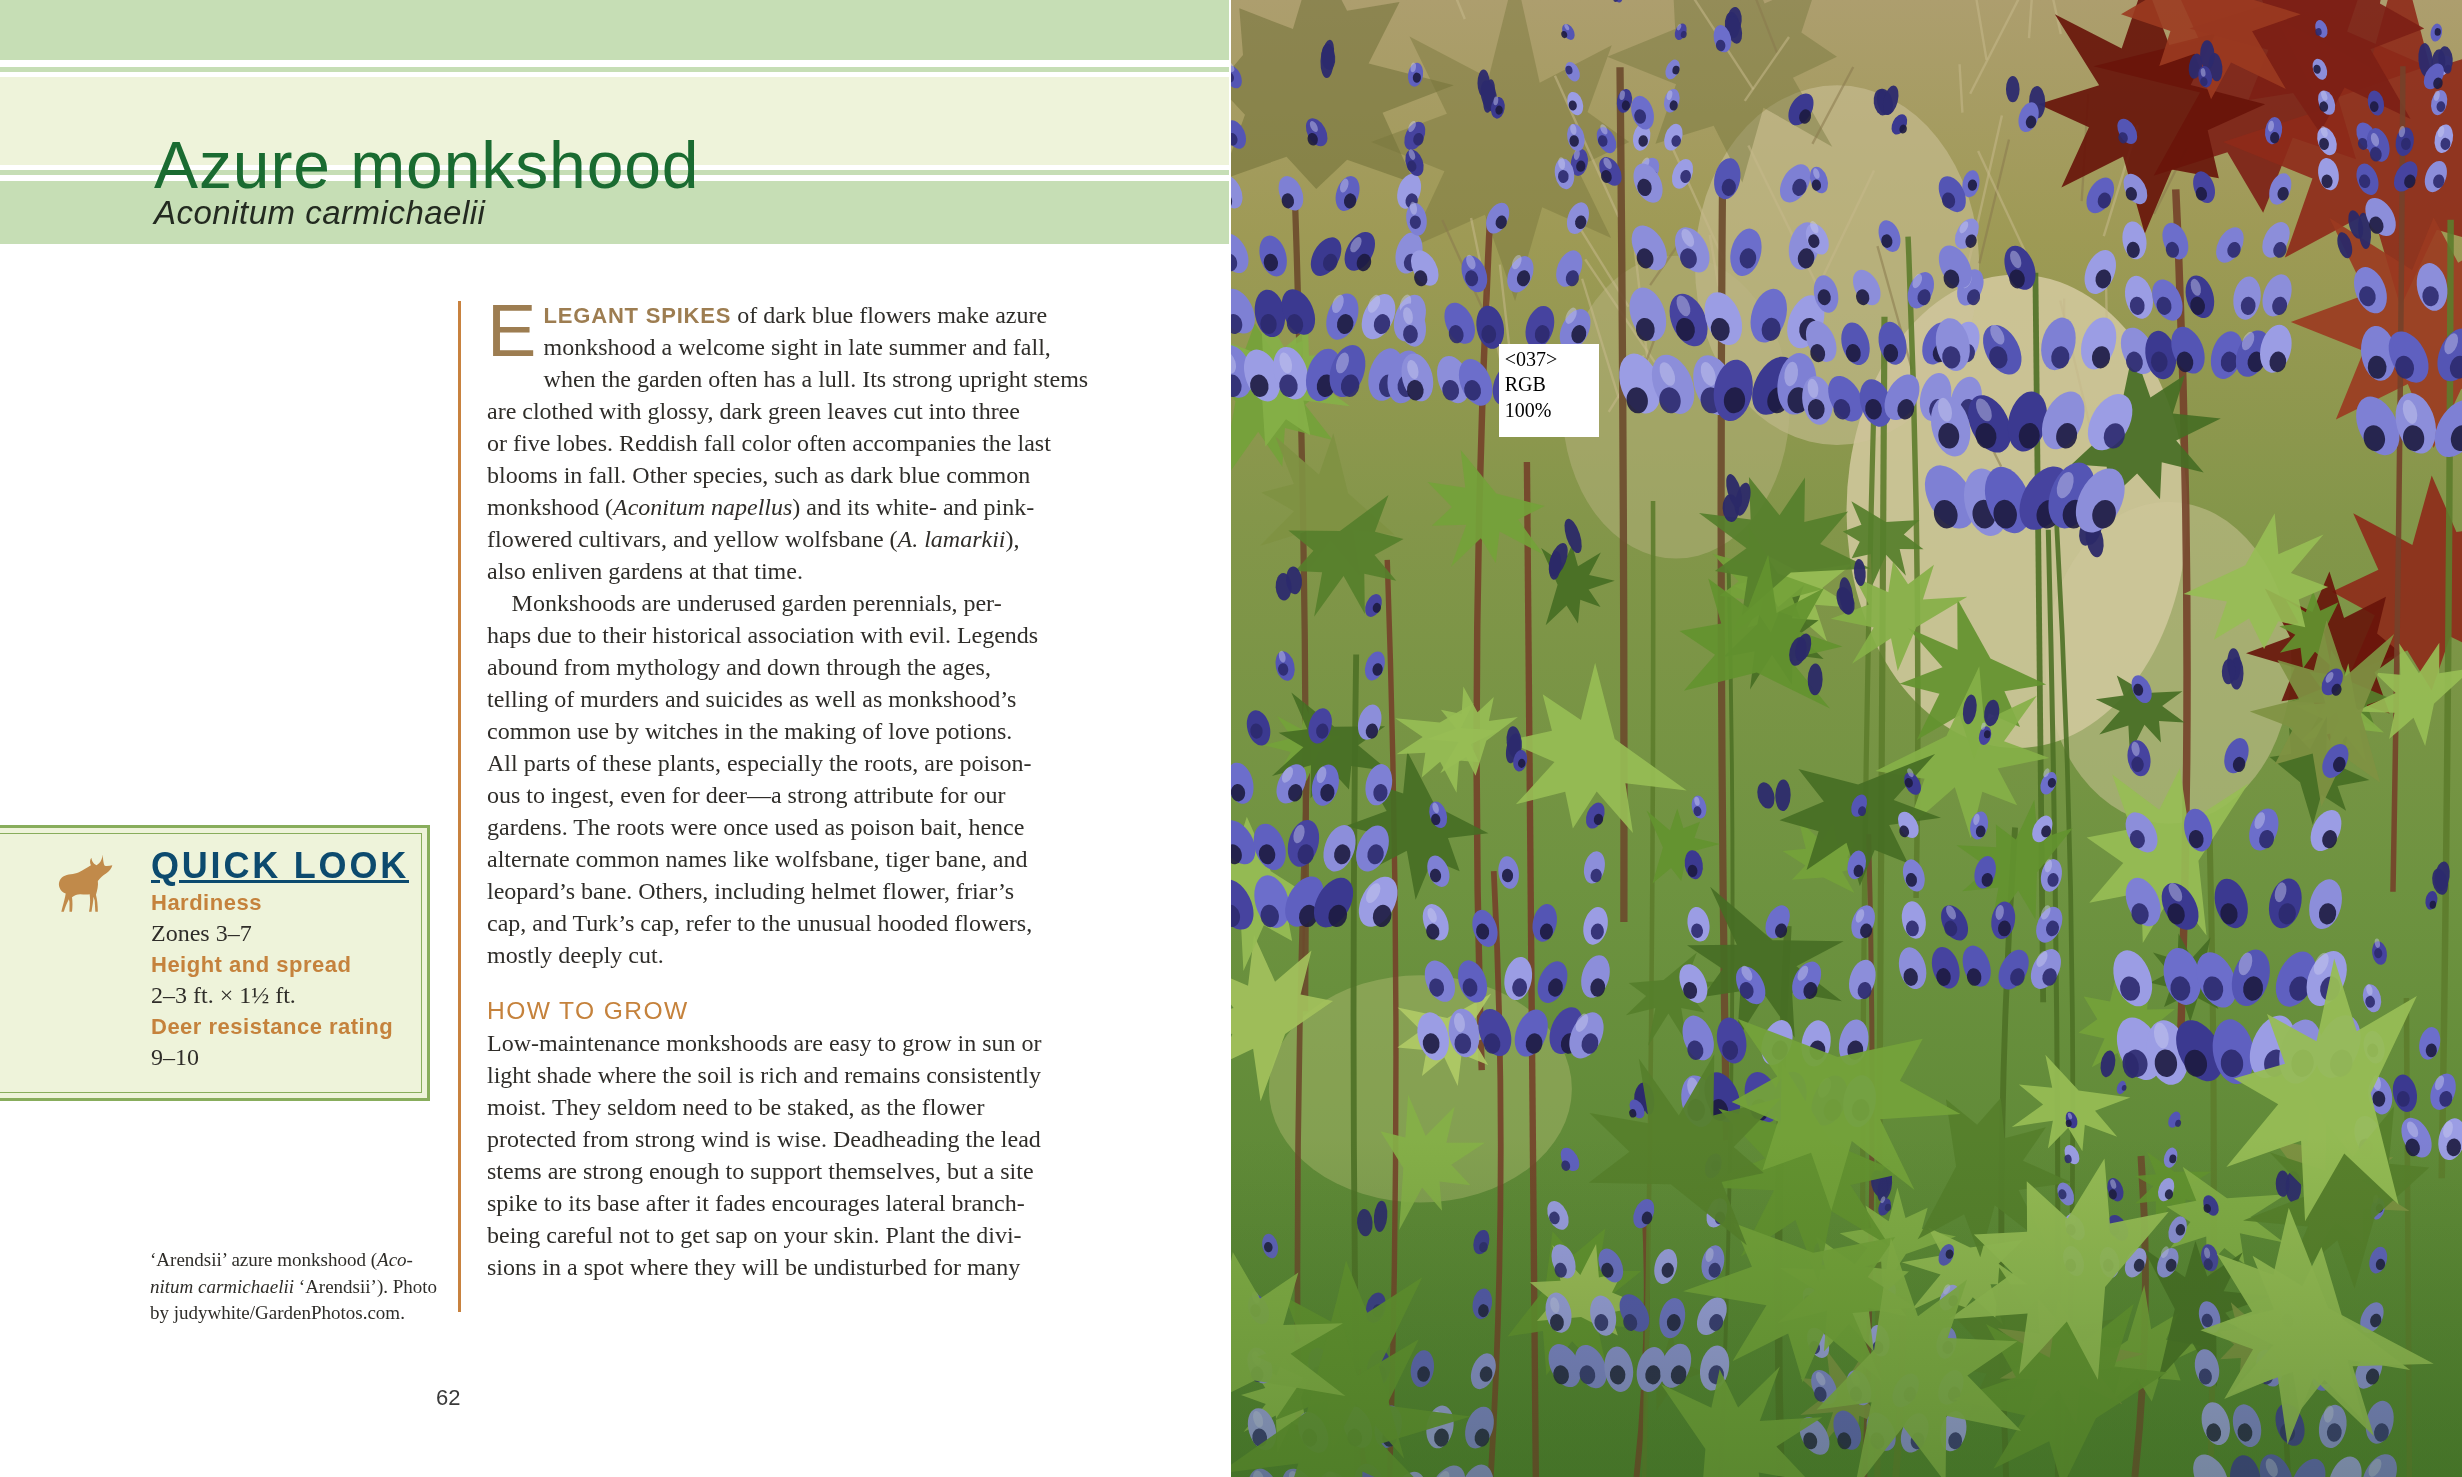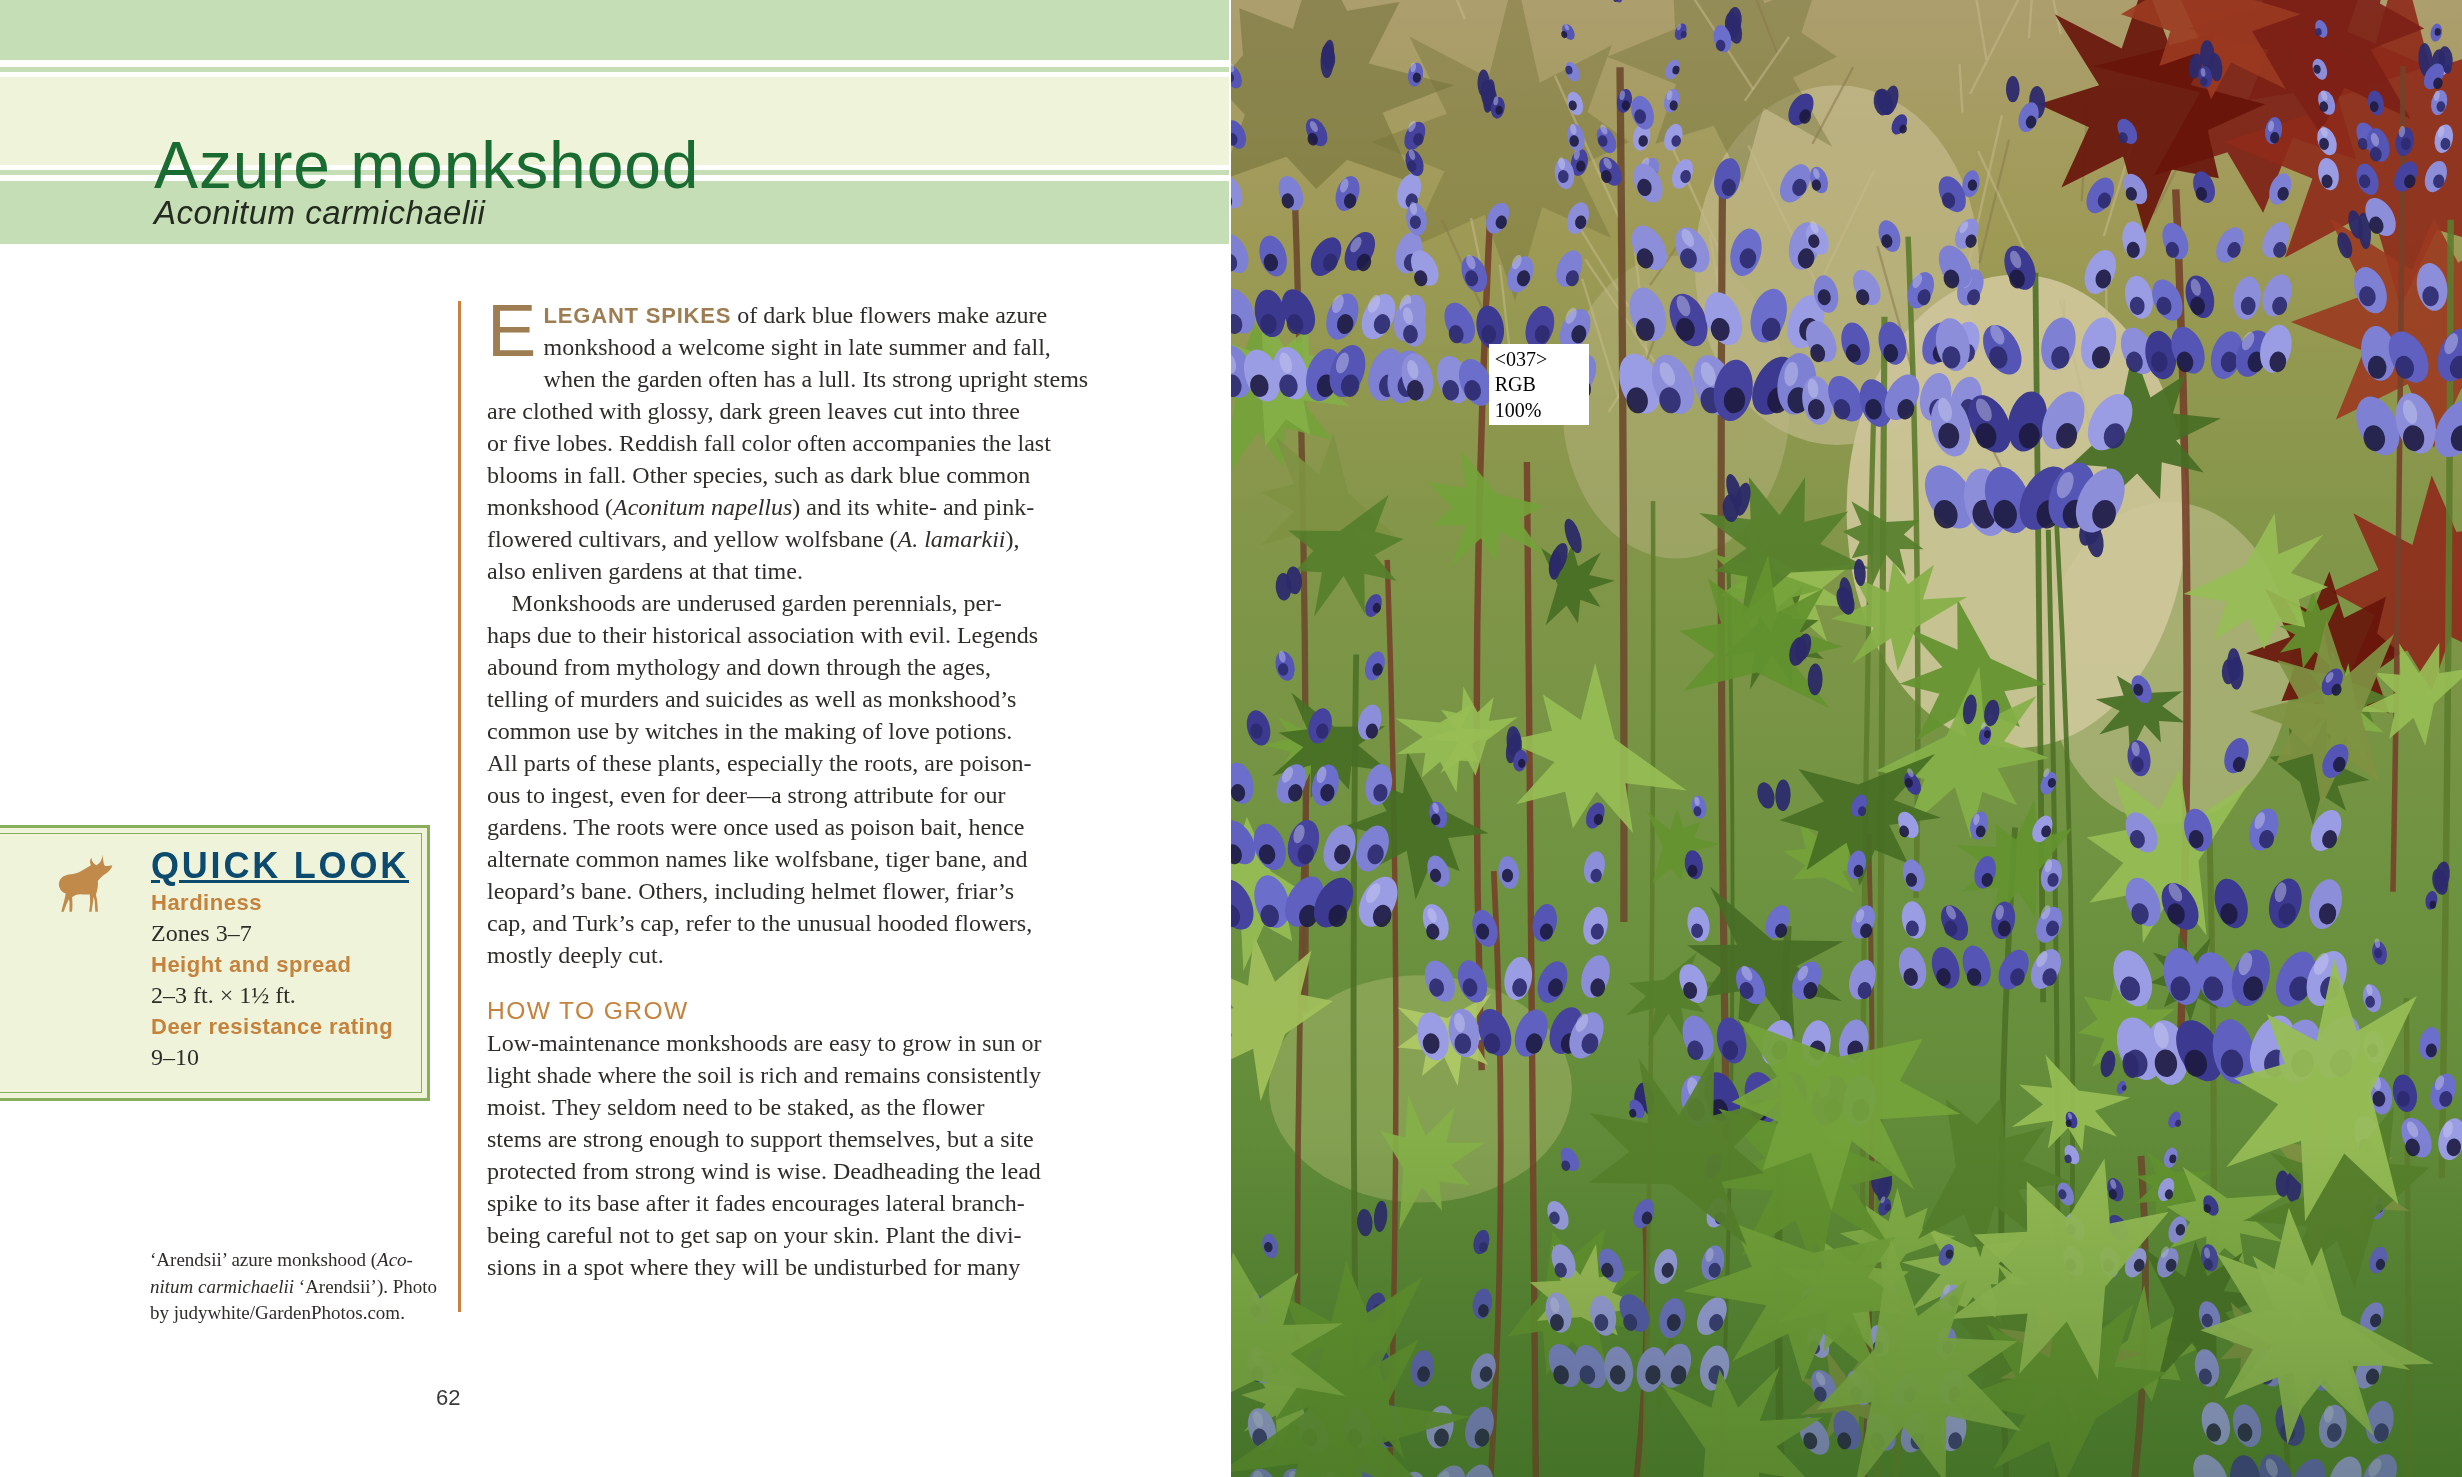--- a/index.html
+++ b/index.html
@@ -50,21 +50,21 @@
 
   
   .caption{position:absolute;left:150px;top:1247px;}
   .cap-line{font-size:19px;line-height:26.5px;white-space:nowrap;}
   .folio{position:absolute;left:436px;top:1385px;font-family:"Liberation Sans",sans-serif;
          font-size:22px;color:#3a3a3a;}
 
   
   .photo{position:absolute;left:1231px;top:0;width:1231px;height:1477px;overflow:hidden;}
   .photo svg{display:block;width:1231px;height:1477px;}
-  .anno{position:absolute;left:258px;top:344px;width:100px;height:81px;background:#ffffff;
+  .anno{position:absolute;left:268px;top:344px;width:100px;height:93px;background:#ffffff;
         padding:2.8px 0 0 5.7px;box-sizing:border-box;}
   .anno-line{font-family:"Liberation Serif",serif;font-size:20px;line-height:25.6px;color:#000;}
   i{font-style:italic;}
 </style>
 </head>
 <body>
 
 <div class="page">
 
   <div class="photo">
@@ -1340,22 +1340,22 @@
         <div class="bline"><span>alternate common names like wolfsbane, tiger bane, and</span></div>
         <div class="bline"><span>leopard’s bane. Others, including helmet flower, friar’s</span></div>
         <div class="bline"><span>cap, and Turk’s cap, refer to the unusual hooded flowers,</span></div>
         <div class="bline"><span>mostly deeply cut.</span></div>
       </div>
       <div class="section-heading">HOW TO GROW</div>
       <div class="para">
         <div class="bline"><span>Low-maintenance monkshoods are easy to grow in sun or</span></div>
         <div class="bline"><span>light shade where the soil is rich and remains consistently</span></div>
         <div class="bline"><span>moist. They seldom need to be staked, as the flower</span></div>
+        <div class="bline"><span>protected from strong wind is wise. Deadheading the lead</span></div>
         <div class="bline"><span>stems are strong enough to support themselves, but a site</span></div>
-        <div class="bline"><span>protected from strong wind is wise. Deadheading the lead</span></div>
         <div class="bline"><span>spike to its base after it fades encourages lateral branch-</span></div>
         <div class="bline"><span>being careful not to get sap on your skin. Plant the divi-</span></div>
         <div class="bline"><span>sions in a spot where they will be undisturbed for many</span></div>
       </div>
     </div>
 
   <div class="caption" id="caption">
       <div class="cap-line"><span>‘Arendsii’ azure monkshood (</span><i>Aco-</i></div>
       <div class="cap-line"><i>nitum carmichaelii</i><span> ‘Arendsii’). Photo</span></div>
       <div class="cap-line"><span>by judywhite/GardenPhotos.com.</span></div>

